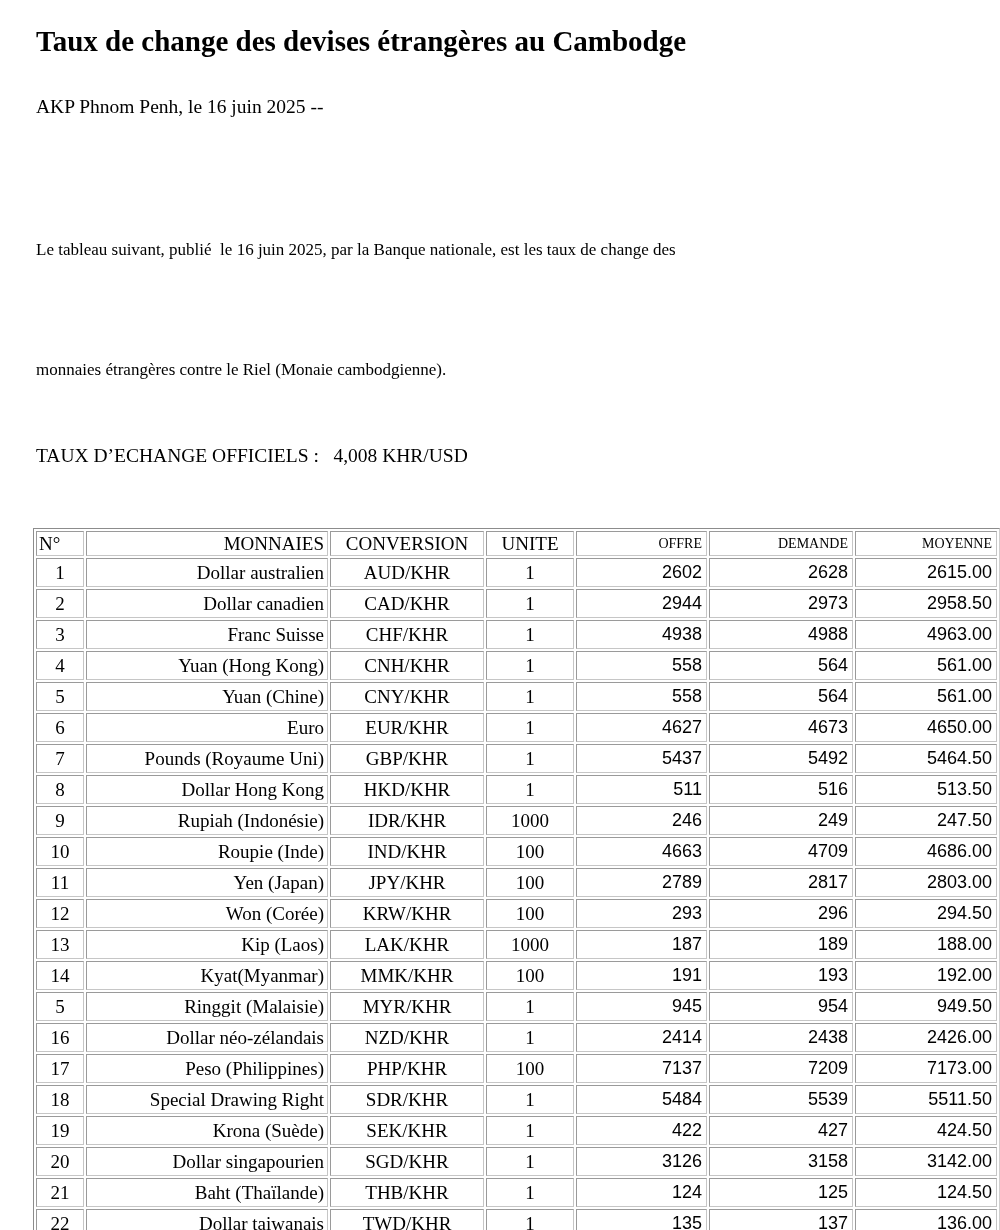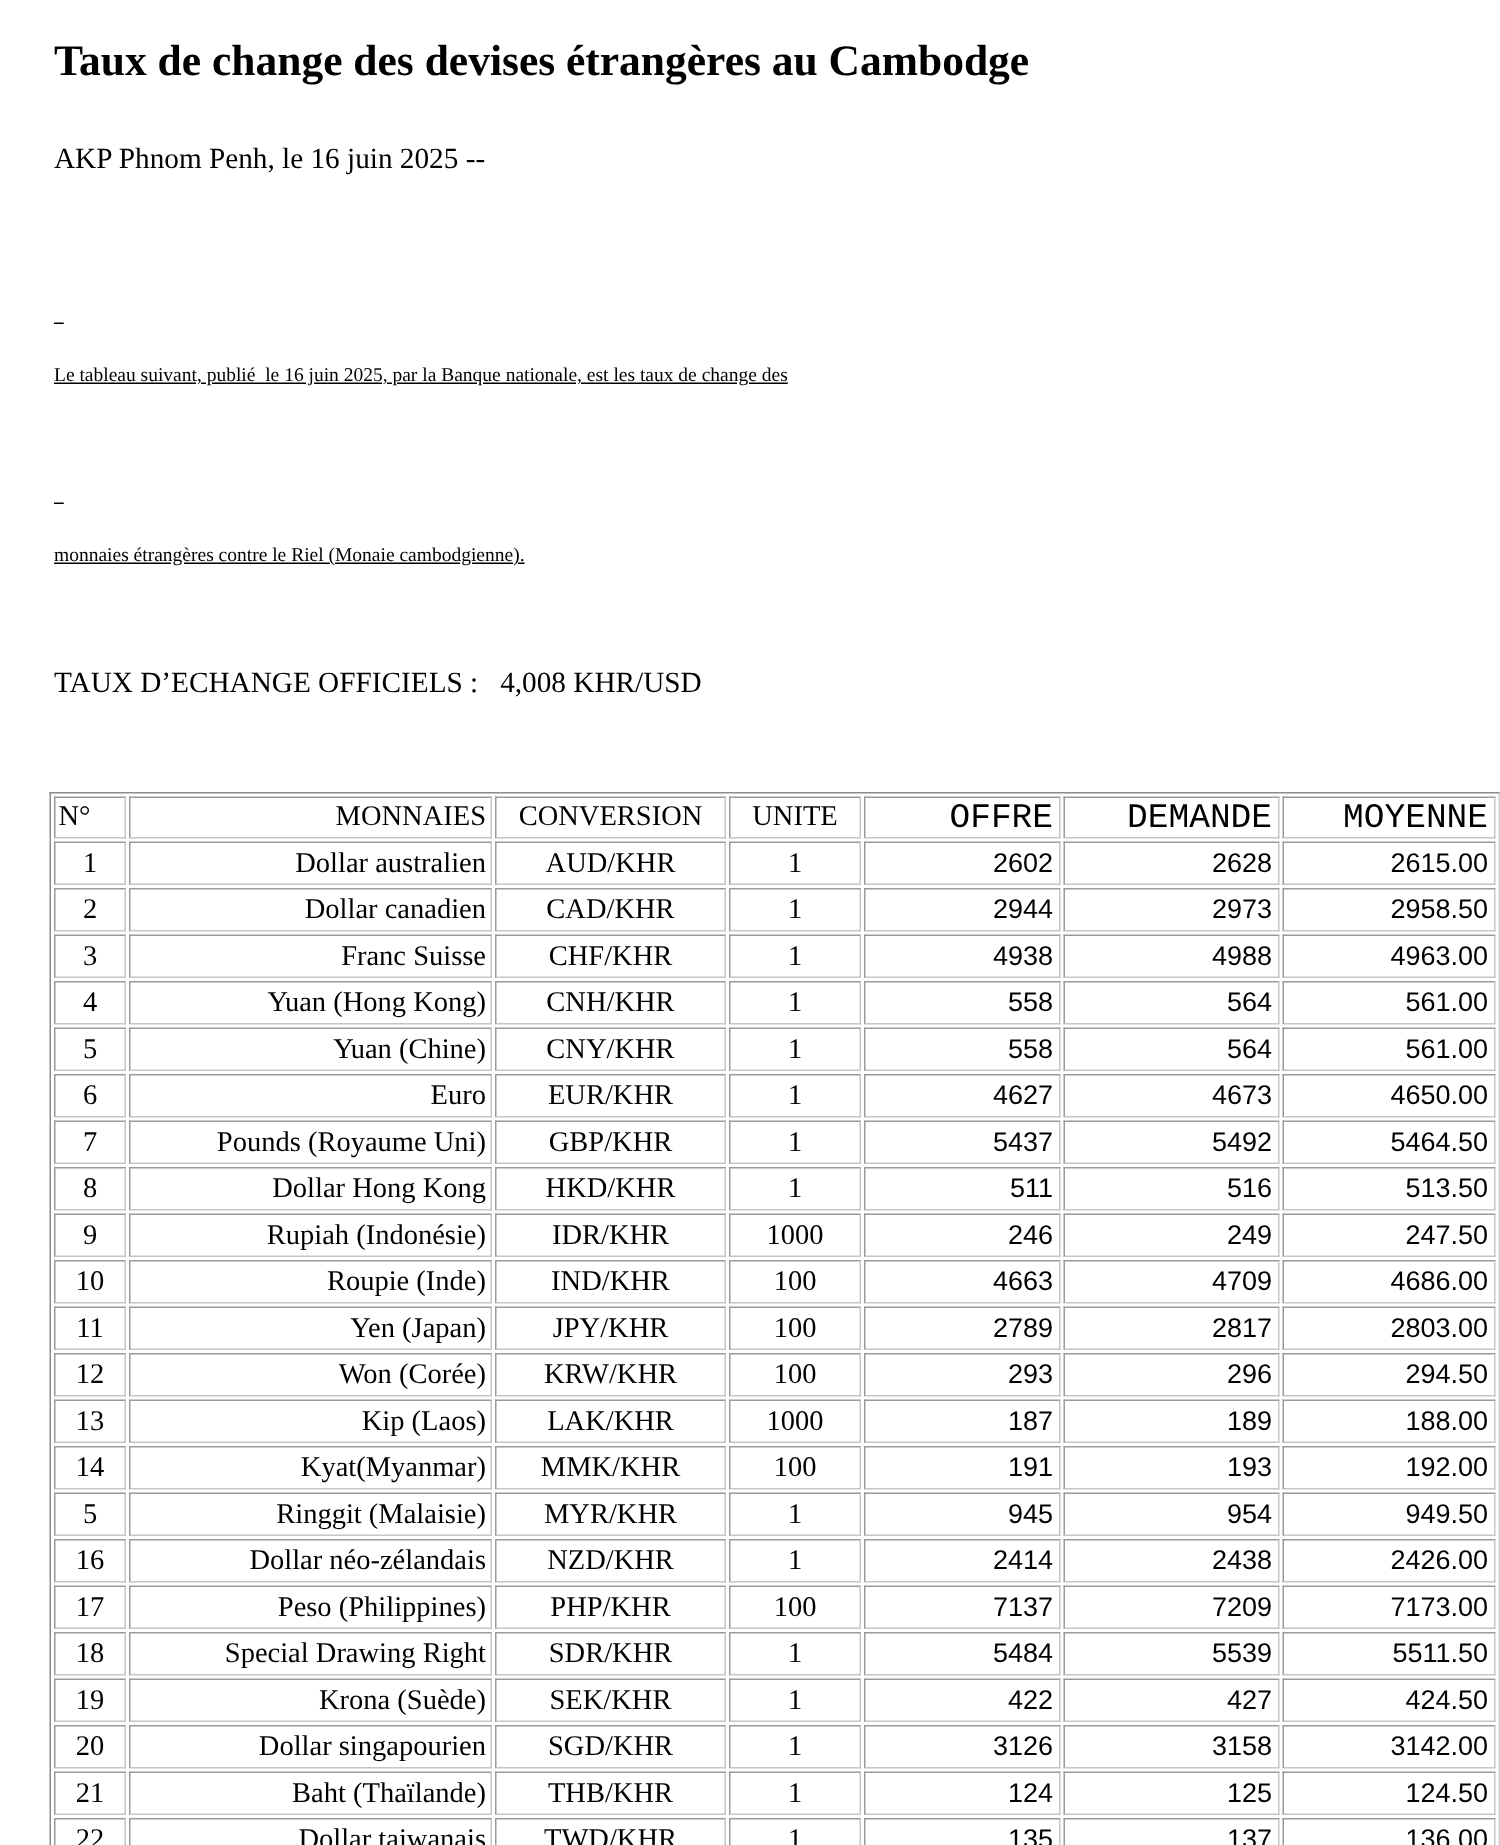--- a/index.html
+++ b/index.html
@@ -15,23 +15,22 @@
     font-size: 29px; line-height: 34px; font-weight: bold;
     font-family: "Liberation Serif", serif;
   }
   .dateline {
     margin: 37px 36px 12px 36px;
     font-size: 19.5px; line-height: 24px;
     white-space: pre-wrap;
   }
   .intro {
     margin: 31px 36px 0 36px;
-    font-size: 13px; line-height: 40px;
+    font-size: 17px; line-height: 40px;
     white-space: pre-wrap;
-    text-decoration: underline;
   }
   .official {
     margin: 14px 36px 12px 36px;
     font-size: 19.5px; line-height: 24px;
     white-space: pre-wrap;
   }
   table.rates {
     margin: 60px 0 0 33px;
     border-collapse: separate;
     border-spacing: 2px;
@@ -55,22 +54,22 @@
   .c0 { text-align: center; }
   .c1 { text-align: right; padding-left: 17px; }
   .c2, .c3 { text-align: center; }
   .c4, .c5, .c6 {
     text-align: right; padding-right: 4px;
     font-family: "Liberation Sans", sans-serif;
     font-size: 18px;
   }
   thead .c0 { text-align: left; padding-left: 2px; }
   thead .c4, thead .c5, thead .c6 {
-    font-family: Liberation Mono, monospace;
-    font-size: 23px;
+    font-family: Liberation Serif, serif;
+    font-size: 14px;
   }
 </style>
 </head>
 <body>
 
 <div class="title">Taux de change des devises étrangères au Cambodge</div>
 
 <div class="dateline">AKP Phnom Penh, le 16 juin 2025 --</div>
 
 <div class="intro">

